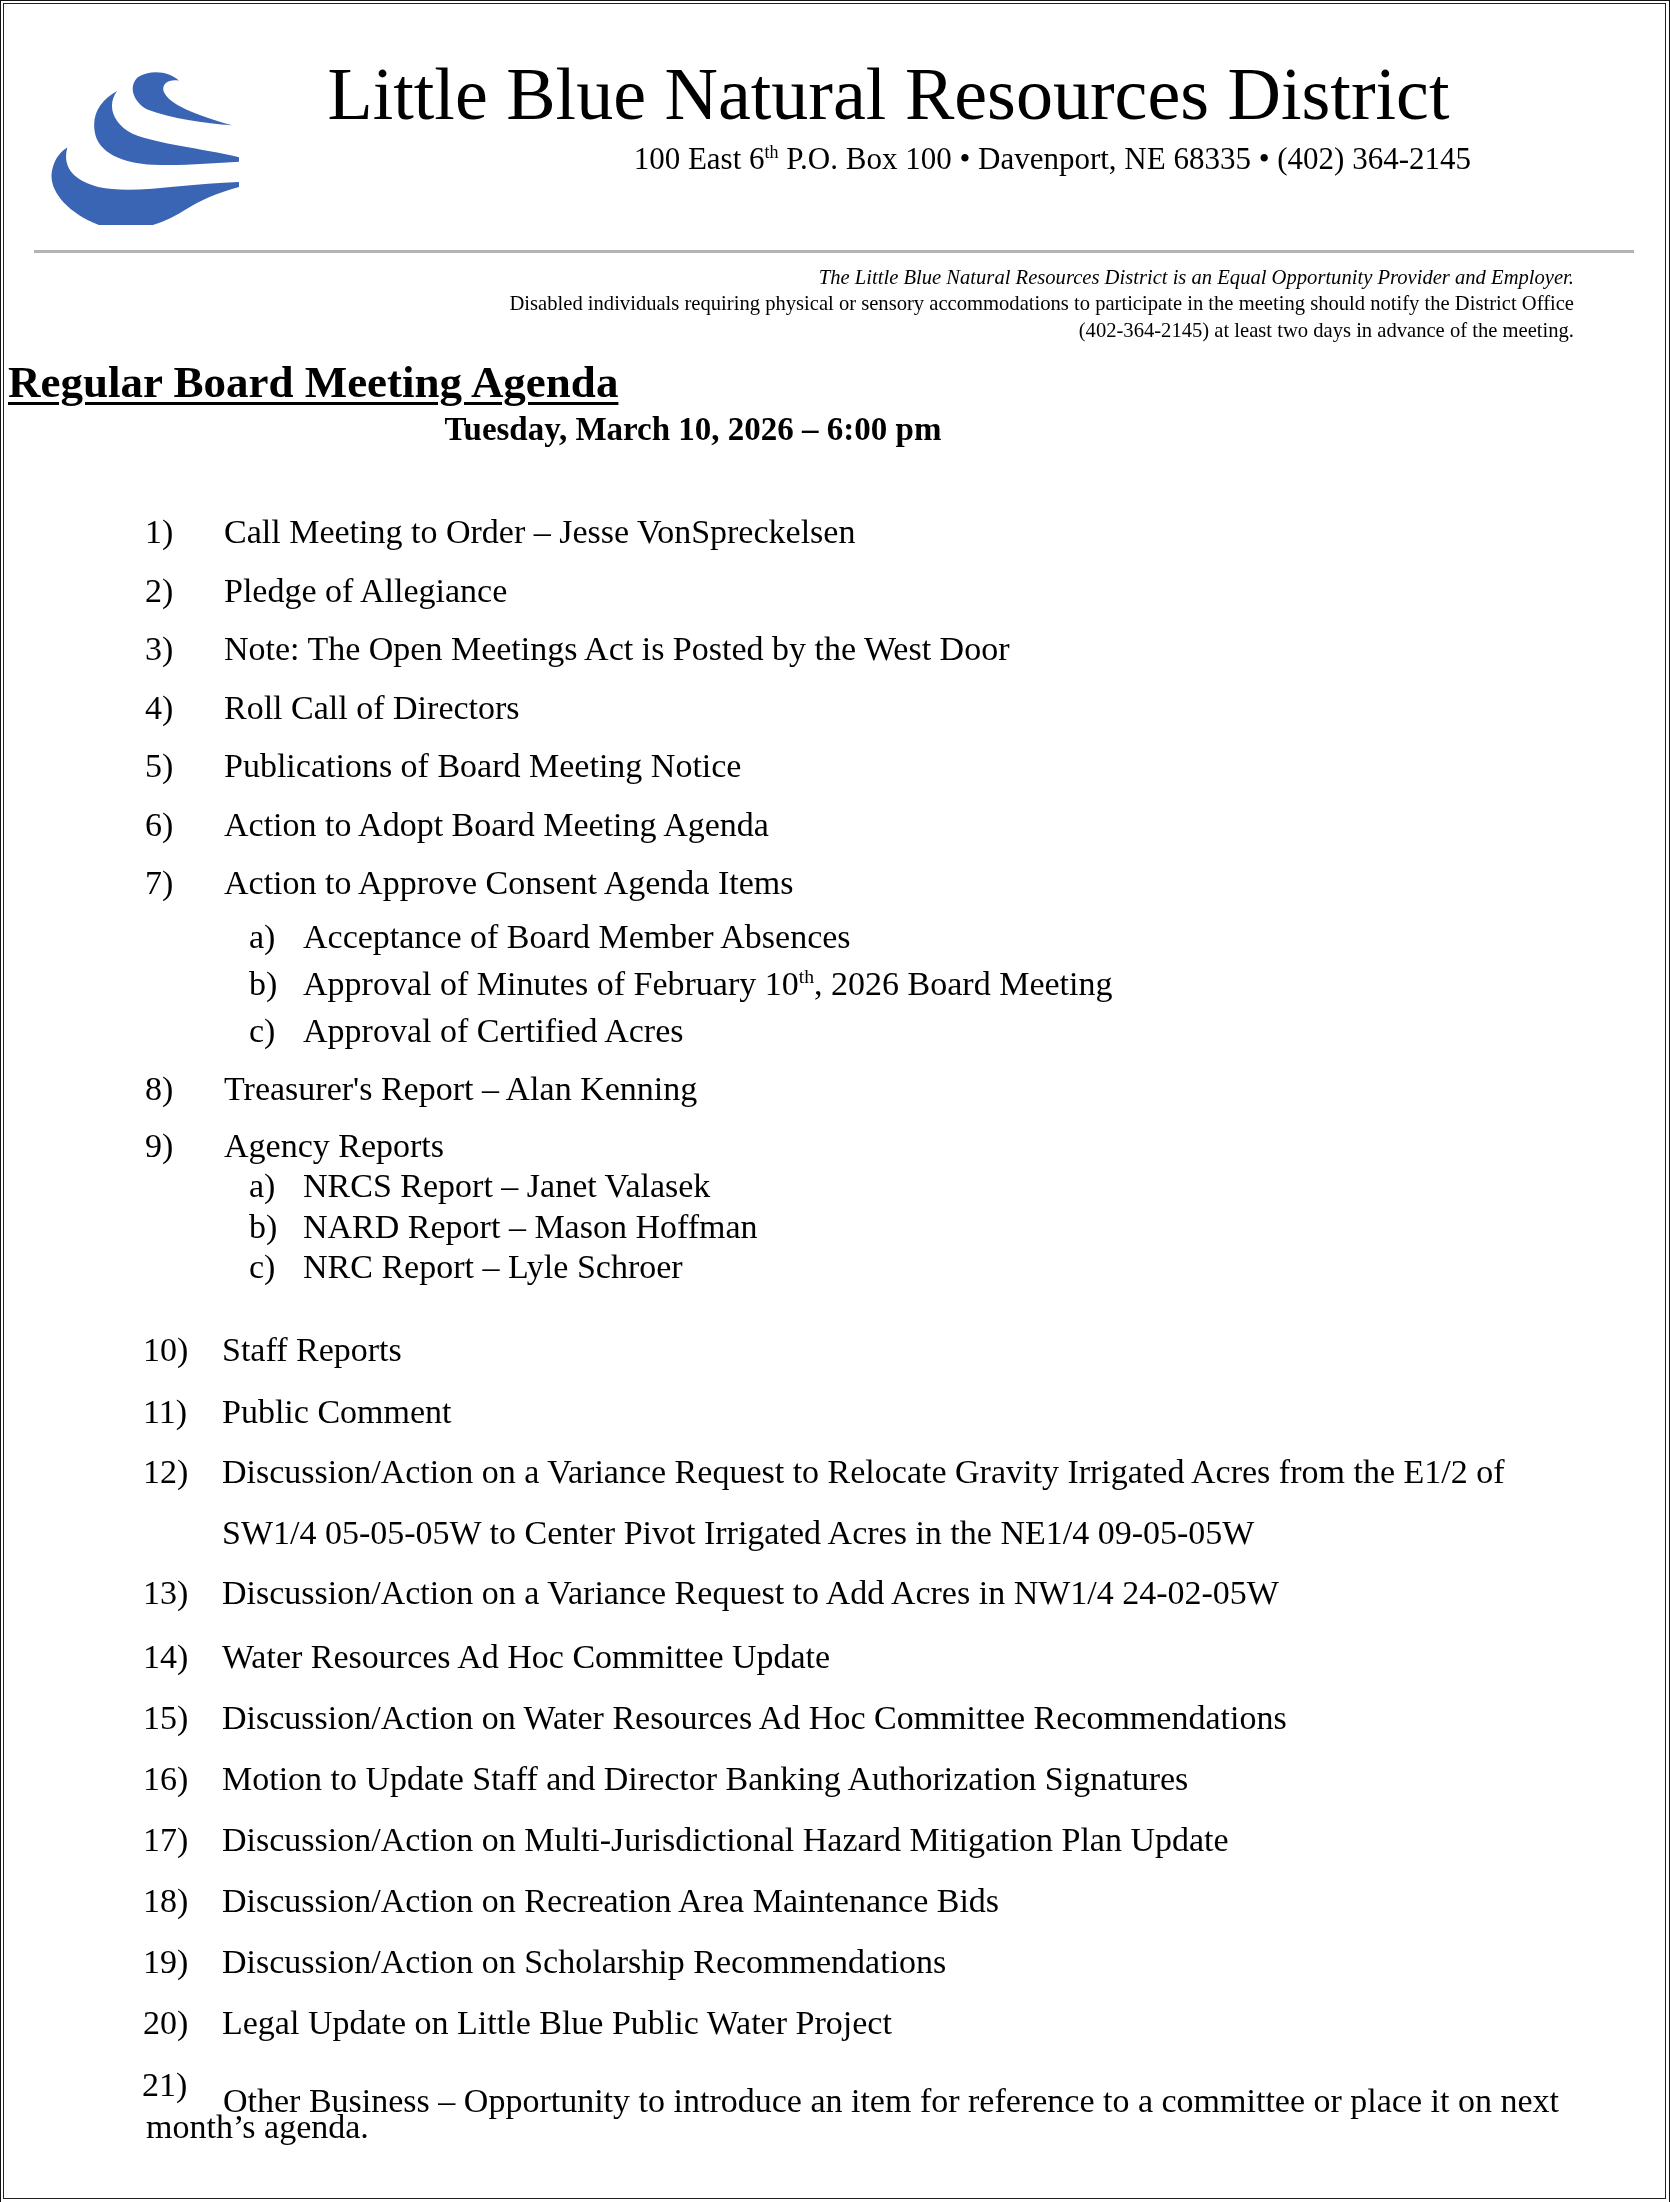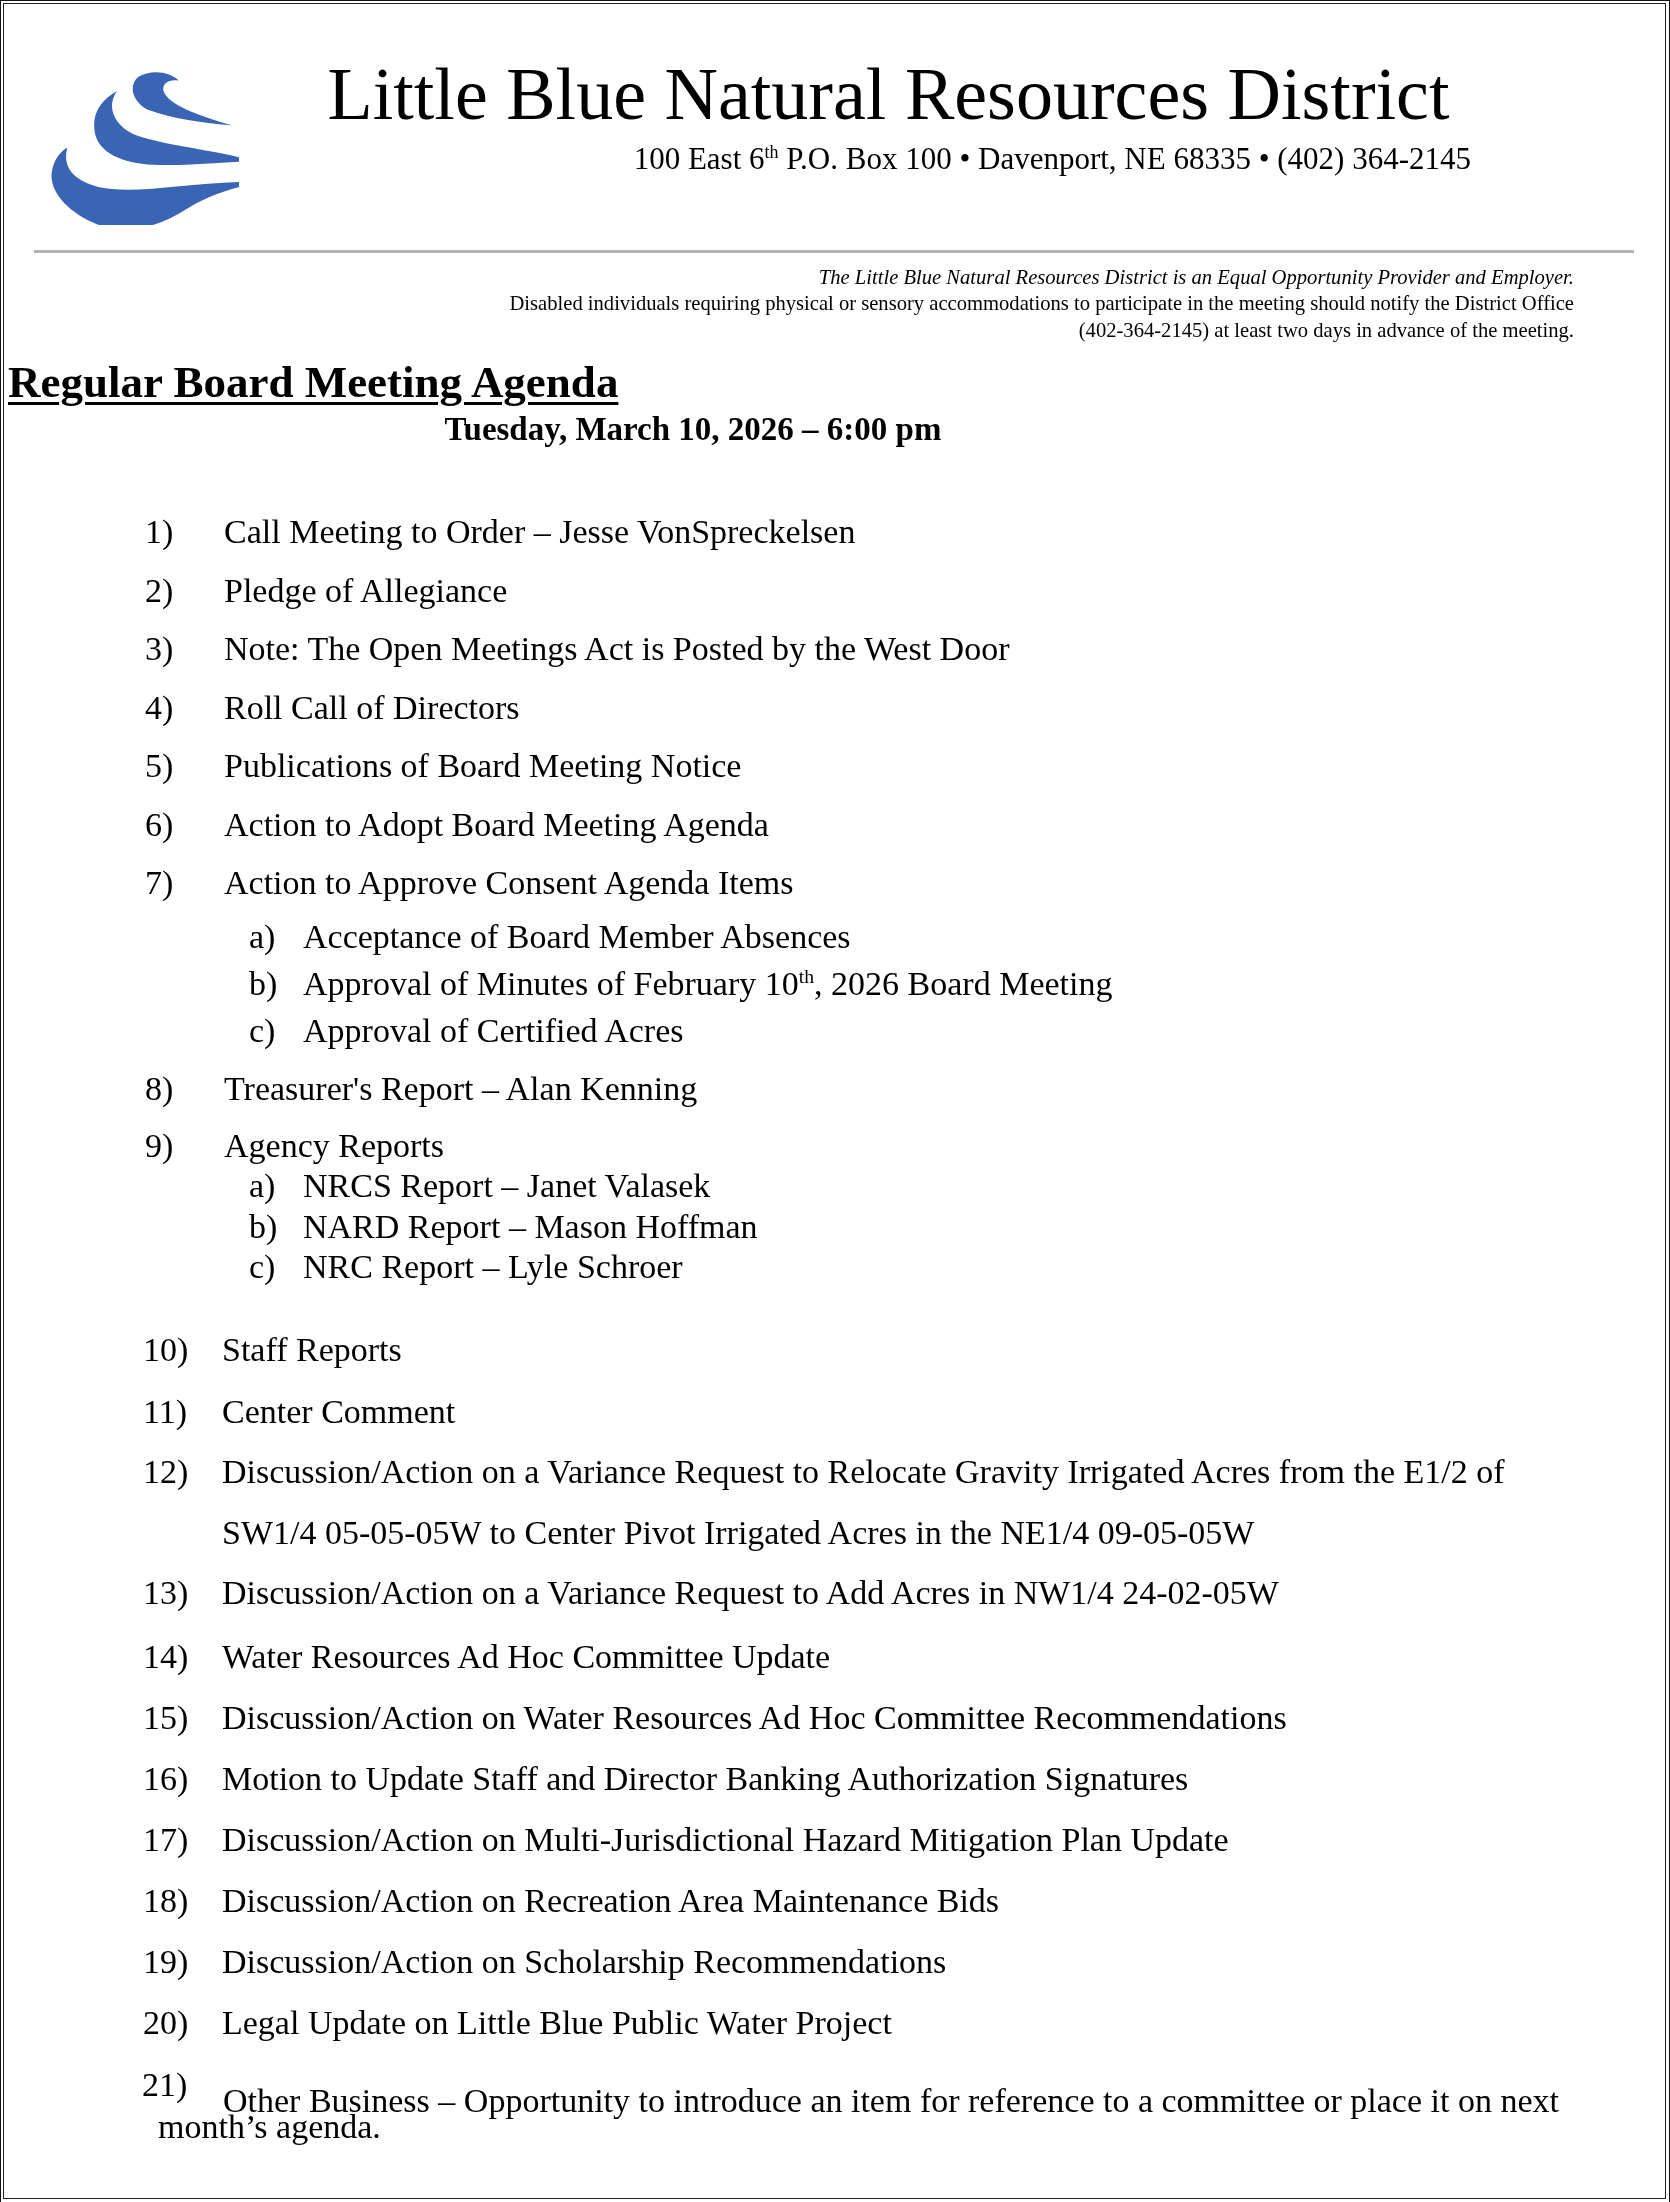--- a/index.html
+++ b/index.html
@@ -128,21 +128,21 @@
 <div class="sub" style="left:249px; top:1250px;">
   <span class="let">c)</span>
   <span class="txt">NRC Report – Lyle Schroer</span>
 </div>
 <div class="item" style="left:143px; top:1333px;">
   <span class="num">10)</span>
   <span class="txt">Staff Reports</span>
 </div>
 <div class="item" style="left:143px; top:1395px;">
   <span class="num">11)</span>
-  <span class="txt">Center Comment</span>
+  <span class="txt">Public Comment</span>
 </div>
 <div class="item" style="left:143px; top:1455px;">
   <span class="num">12)</span>
   <span class="txt">Discussion/Action on a Variance Request to Relocate Gravity Irrigated Acres from the E1/2 of</span>
 </div>
 <div class="item" style="left:143px; top:1516px;">
   <span class="txt" style="left: 79px;">SW1/4 05-05-05W to Center Pivot Irrigated Acres in the NE1/4 09-05-05W</span>
 </div>
 <div class="item" style="left:143px; top:1576px;">
   <span class="num">13)</span>
@@ -174,15 +174,15 @@
 </div>
 <div class="item" style="left:143px; top:2006px;">
   <span class="num">20)</span>
   <span class="txt">Legal Update on Little Blue Public Water Project</span>
 </div>
 <div class="item" style="left:142px; top:2068px;">
   <span class="num">21)</span>
   <span class="txt" style="left:81px;margin-top:16px;">Other Business – Opportunity to introduce an item for reference to a committee or place it on next</span>
 </div>
 <div class="item" style="left:142px; top:2110px;">
-  <span class="txt" style="left:16px;">month’s agenda.</span>
+  <span class="txt" style="left:4px;">month’s agenda.</span>
 </div>
 
 
 </body></html>

